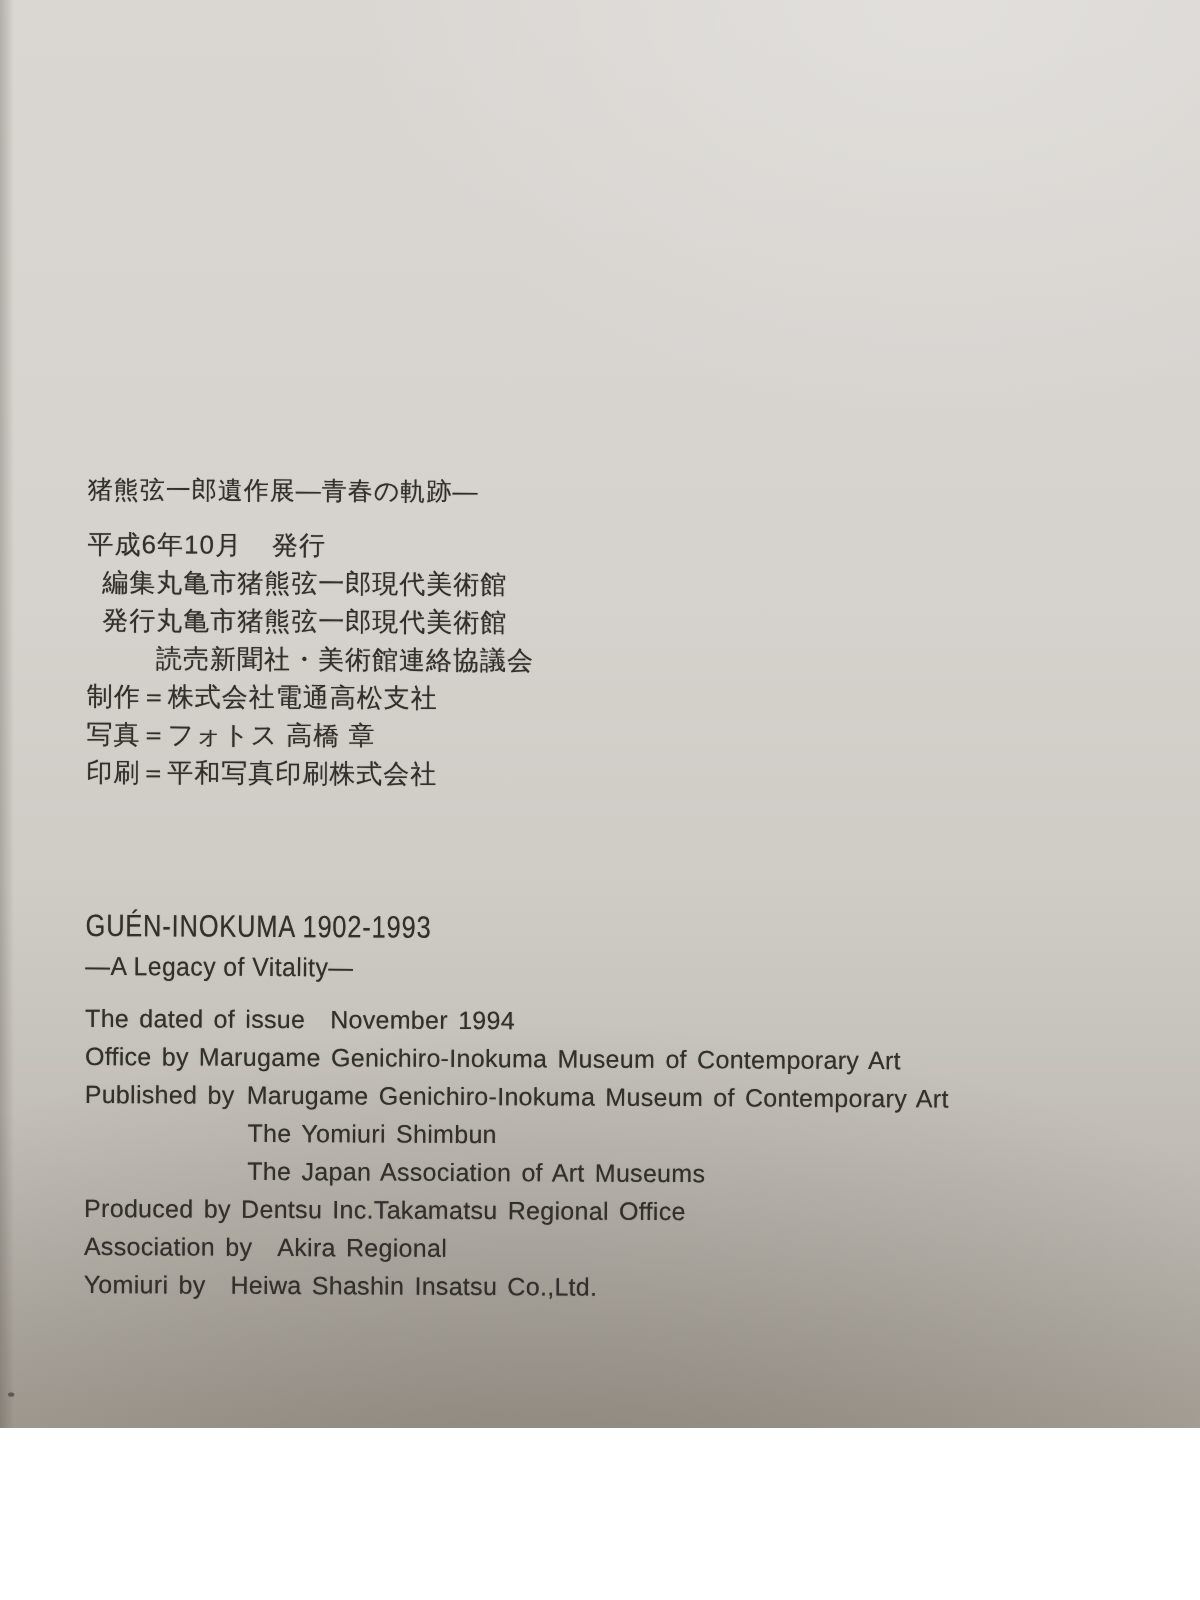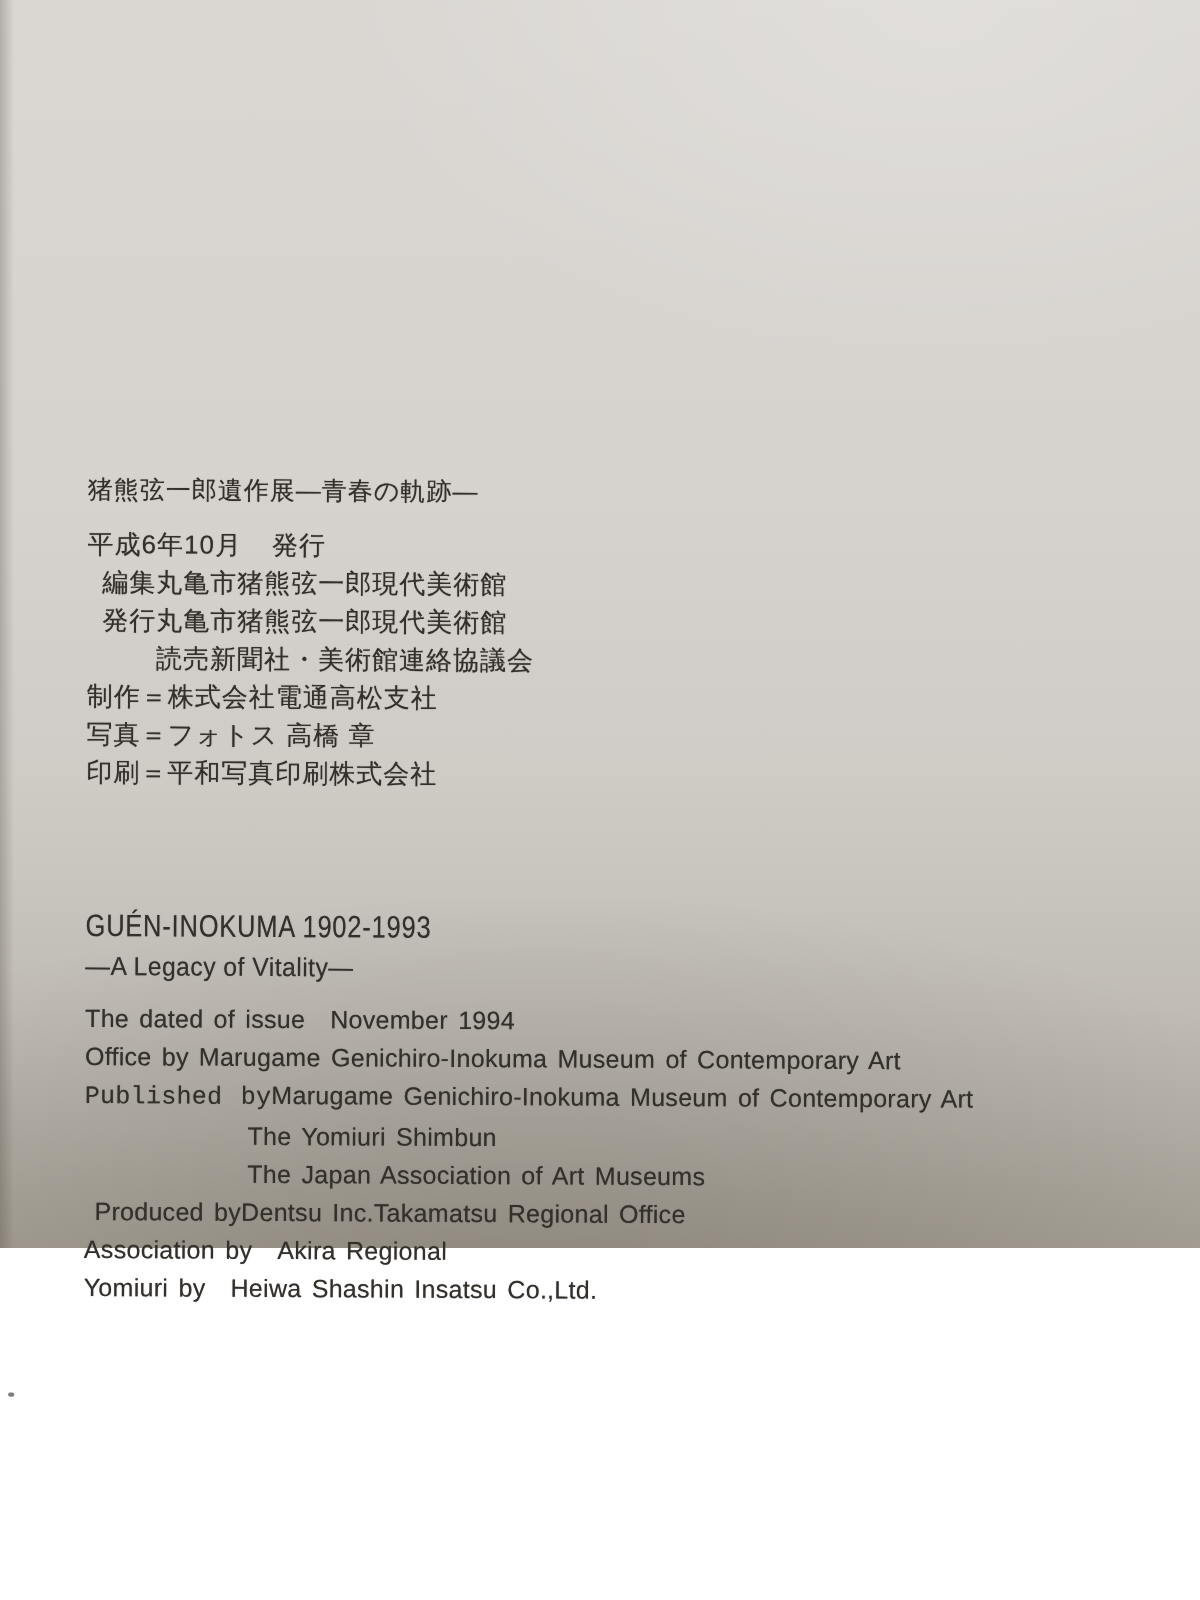--- a/index.html
+++ b/index.html
@@ -3,21 +3,21 @@
 <meta charset="utf-8">
 <style>
   html,body { margin:0; padding:0; }
   body {
     width:1200px; height:1600px;
     font-family:"Liberation Sans","DejaVu Sans",sans-serif;
     overflow:hidden;
   }
   .photo {
     position:relative;
-    width:1200px; height:1248px;
+    width:1200px; height:1428px;
     background-image:
       linear-gradient(to right, rgba(73,66,58,0.28), rgba(73,66,58,0) 14px),
       radial-gradient(90% 55% at 78% 0%, rgba(255,255,255,0.20), rgba(255,255,255,0) 55%),
       radial-gradient(140% 70% at 45% 115%, rgba(62,56,47,0.40), rgba(62,56,47,0) 62%),
       linear-gradient(to bottom, #dad7d3 0%, #d6d3ce 40%, #cfccc6 62%, #c1bdb6 80%, #aea89f 100%);
   }
   .page-content {
     position:absolute; left:0; top:0; width:100%; height:100%;
     color:#33302c;
     text-shadow:0 0 1px rgba(40,38,35,0.55);
@@ -41,22 +41,22 @@
     transform:scaleX(0.82); transform-origin:left center;
   }
   .en-subtitle {
     font-size:26px; letter-spacing:0.5px; line-height:38px;
     transform:scaleX(0.95); transform-origin:left center;
   }
   .en-rows { margin-top:14px; }
   .en-row { font-size:25px; letter-spacing:0.3px; word-spacing:3px; line-height:38px; }
   .gap-sm { margin-left:10px; }
   .gap-md { margin-left:25px; }
-  .lbl-published { display:inline-block; min-width:162px;font-family:Liberation Mono, monospace; }
-  .lbl-produced  { display:inline-block; min-width:157px;text-align:right; }
+  .lbl-published { display:inline-block; min-width:162px; }
+  .lbl-produced  { display:inline-block; min-width:157px; }
   .en-indent { margin-left:163px; }
   
   .speck {
     position:absolute; left:13px; top:1393px;
     width:6px; height:4px; border-radius:50%;
     background:rgba(60,55,48,0.65);
     box-shadow:0 0 1px rgba(60,55,48,0.5);
   }
 </style>
 </head>

